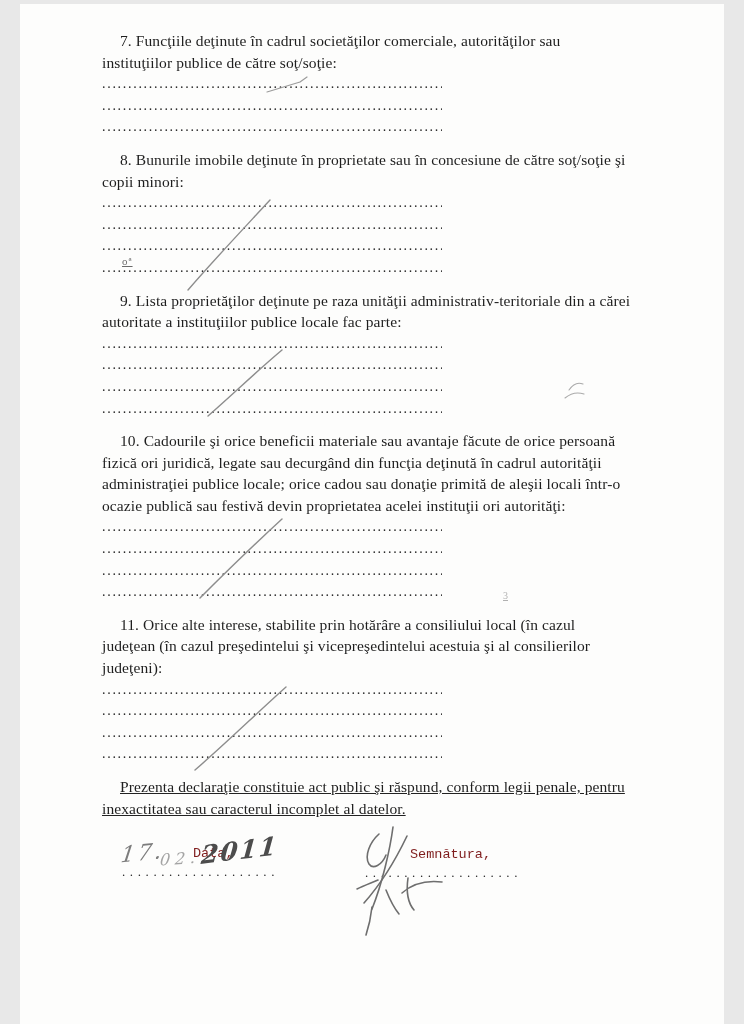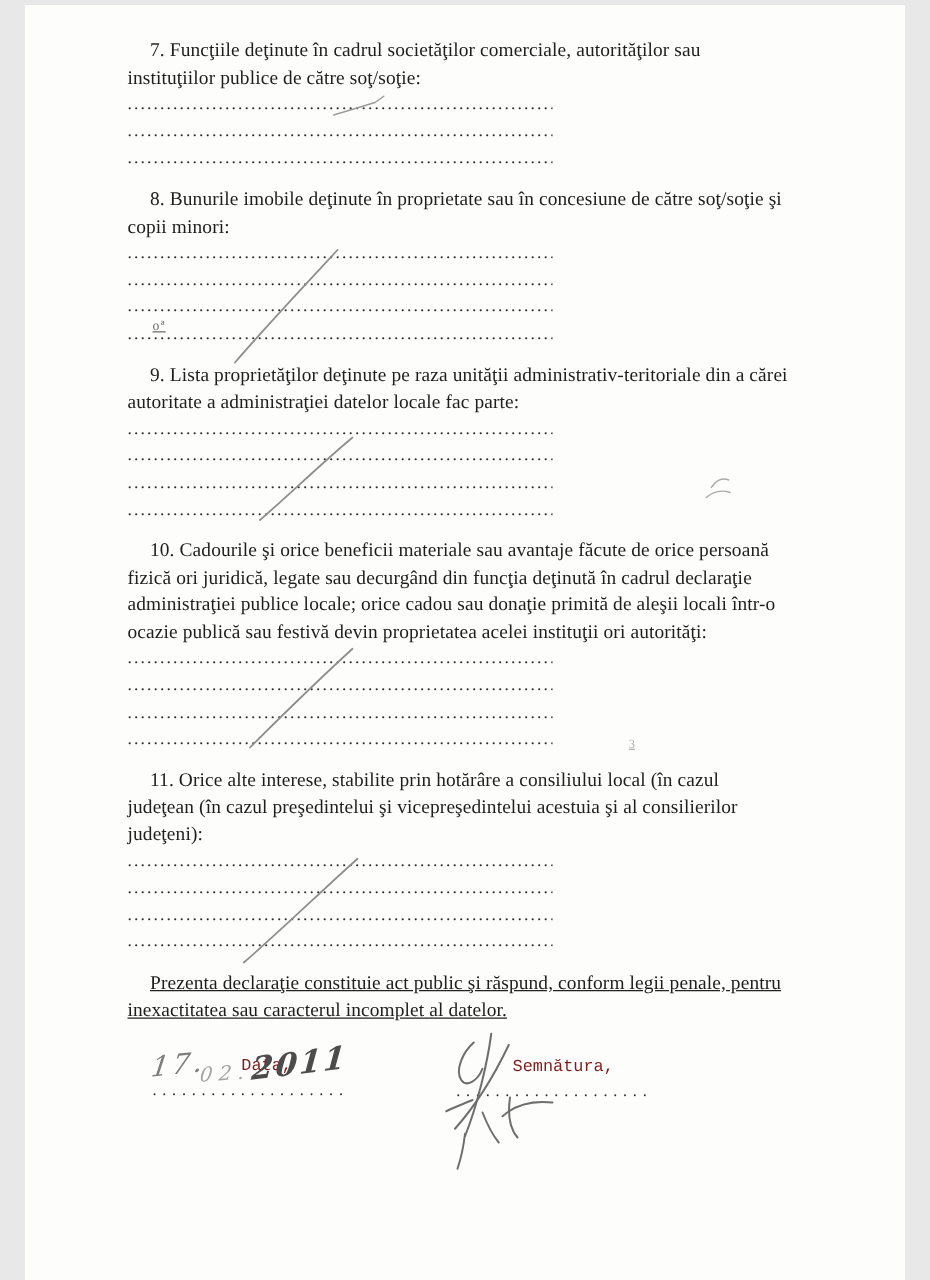--- a/index.html
+++ b/index.html
@@ -103,30 +103,30 @@
       <div class="para-line indent">8. Bunurile imobile deţinute în proprietate sau în concesiune de către soţ/soţie şi</div>
       <div class="para-line">copii minori:</div>
       <div class="dotline">....................................................................................................</div>
       <div class="dotline">....................................................................................................</div>
       <div class="dotline">....................................................................................................</div>
       <div class="dotline">....................................................................................................</div>
     </section>
 
     <section class="item">
       <div class="para-line indent">9. Lista proprietăţilor deţinute pe raza unităţii administrativ-teritoriale din a cărei</div>
-      <div class="para-line">autoritate a administraţiei datelor locale fac parte:</div>
+      <div class="para-line">autoritate a instituţiilor publice locale fac parte:</div>
       <div class="dotline">....................................................................................................</div>
       <div class="dotline">....................................................................................................</div>
       <div class="dotline">....................................................................................................</div>
       <div class="dotline">....................................................................................................</div>
     </section>
 
     <section class="item">
       <div class="para-line indent">10. Cadourile şi orice beneficii materiale sau avantaje făcute de orice persoană</div>
-      <div class="para-line">fizică ori juridică, legate sau decurgând din funcţia deţinută în cadrul declaraţie</div>
+      <div class="para-line">fizică ori juridică, legate sau decurgând din funcţia deţinută în cadrul autorităţii</div>
       <div class="para-line">administraţiei publice locale; orice cadou sau donaţie primită de aleşii locali într-o</div>
       <div class="para-line">ocazie publică sau festivă devin proprietatea acelei instituţii ori autorităţi:</div>
       <div class="dotline">....................................................................................................</div>
       <div class="dotline">....................................................................................................</div>
       <div class="dotline">....................................................................................................</div>
       <div class="dotline">....................................................................................................</div>
     </section>
 
     <section class="item">
       <div class="para-line indent">11. Orice alte interese, stabilite prin hotărâre a consiliului local (în cazul</div>

